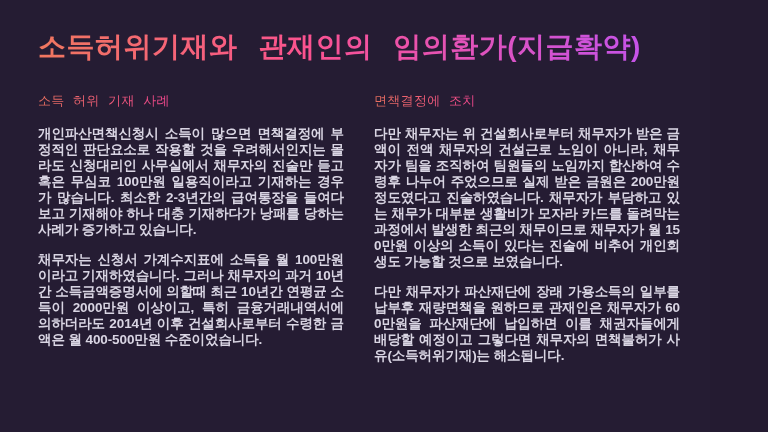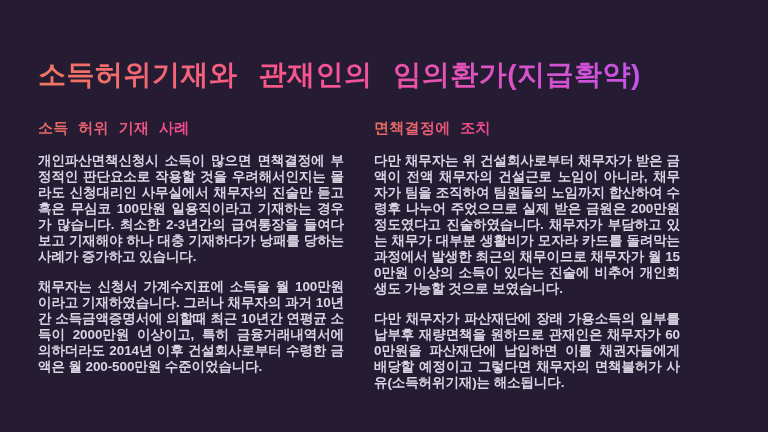--- a/index.html
+++ b/index.html
@@ -8,21 +8,21 @@
     background: #241b31;
   }
   .slide {
     position: relative;
     width: 710px;
     height: 432px;
     overflow: hidden;
     background: #251c33;
     font-family: "Liberation Sans", "DejaVu Sans", sans-serif;
     box-sizing: border-box;
-    padding: 58px 30px 0 38px;
+    padding: 30px 30px 0 38px;
   }
   .slide-title {
     margin: 0;
     font-size: 28px;
     line-height: 34px;
     font-weight: 800;
     letter-spacing: 0.5px;
     word-spacing: 0.45em;
     display: inline-block;
     background: linear-gradient(90deg, #f0775f 0%, #fb5290 45%, #c553e8 100%);
@@ -34,23 +34,23 @@
     display: flex;
     gap: 30px;
     margin-top: 27px;
   }
   .column {
     flex: 1 1 0;
     min-width: 0;
   }
   .column-heading {
     margin: 0 0 16px 0;
-    font-size: 15px;
+    font-size: 13px;
     line-height: 18px;
-    font-weight: 700;
+    font-weight: 400;
     word-spacing: 0.35em;
     letter-spacing: 0.3px;
     display: inline-block;
     background: linear-gradient(90deg, #e9705f 0%, #f3478f 100%);
     -webkit-background-clip: text;
     background-clip: text;
     color: transparent;
   }
   .column p {
     margin: 0 0 14px 0;
@@ -68,21 +68,21 @@
 
 <div class="slide">
 
   <h1 class="slide-title">소득허위기재와 관재인의 임의환가(지급확약)</h1>
 
   <div class="columns">
 
     <section class="column">
       <h2 class="column-heading">소득 허위 기재 사례</h2>
       <p>개인파산면책신청시 소득이 많으면 면책결정에 부정적인 판단요소로 작용할 것을 우려해서인지는 몰라도 신청대리인 사무실에서 채무자의 진술만 듣고 혹은 무심코 100만원 일용직이라고 기재하는 경우가 많습니다. 최소한 2-3년간의 급여통장을 들여다보고 기재해야 하나 대충 기재하다가 낭패를 당하는 사례가 증가하고 있습니다.</p>
-      <p>채무자는 신청서 가계수지표에 소득을 월 100만원이라고 기재하였습니다. 그러나 채무자의 과거 10년간 소득금액증명서에 의할때 최근 10년간 연평균 소득이 2000만원 이상이고, 특히 금융거래내역서에 의하더라도 2014년 이후 건설회사로부터 수령한 금액은 월 200-500만원 수준이었습니다.</p>
+      <p>채무자는 신청서 가계수지표에 소득을 월 100만원이라고 기재하였습니다. 그러나 채무자의 과거 10년간 소득금액증명서에 의할때 최근 10년간 연평균 소득이 2000만원 이상이고, 특히 금융거래내역서에 의하더라도 2014년 이후 건설회사로부터 수령한 금액은 월 400-500만원 수준이었습니다.</p>
     </section>
 
     <section class="column">
       <h2 class="column-heading">면책결정에 조치</h2>
       <p>다만 채무자는 위 건설회사로부터 채무자가 받은 금액이 전액 채무자의 건설근로 노임이 아니라, 채무자가 팀을 조직하여 팀원들의 노임까지 합산하여 수령후 나누어 주었으므로 실제 받은 금원은 200만원 정도였다고 진술하였습니다. 채무자가 부담하고 있는 채무가 대부분 생활비가 모자라 카드를 돌려막는 과정에서 발생한 최근의 채무이므로 채무자가 월 150만원 이상의 소득이 있다는 진술에 비추어 개인회생도 가능할 것으로 보였습니다.</p>
       <p>다만 채무자가 파산재단에 장래 가용소득의 일부를 납부후 재량면책을 원하므로 관재인은 채무자가 600만원을 파산재단에 납입하면 이를 채권자들에게 배당할 예정이고 그렇다면 채무자의 면책불허가 사유(소득허위기재)는 해소됩니다.</p>
     </section>
 
   </div>
 </div>

